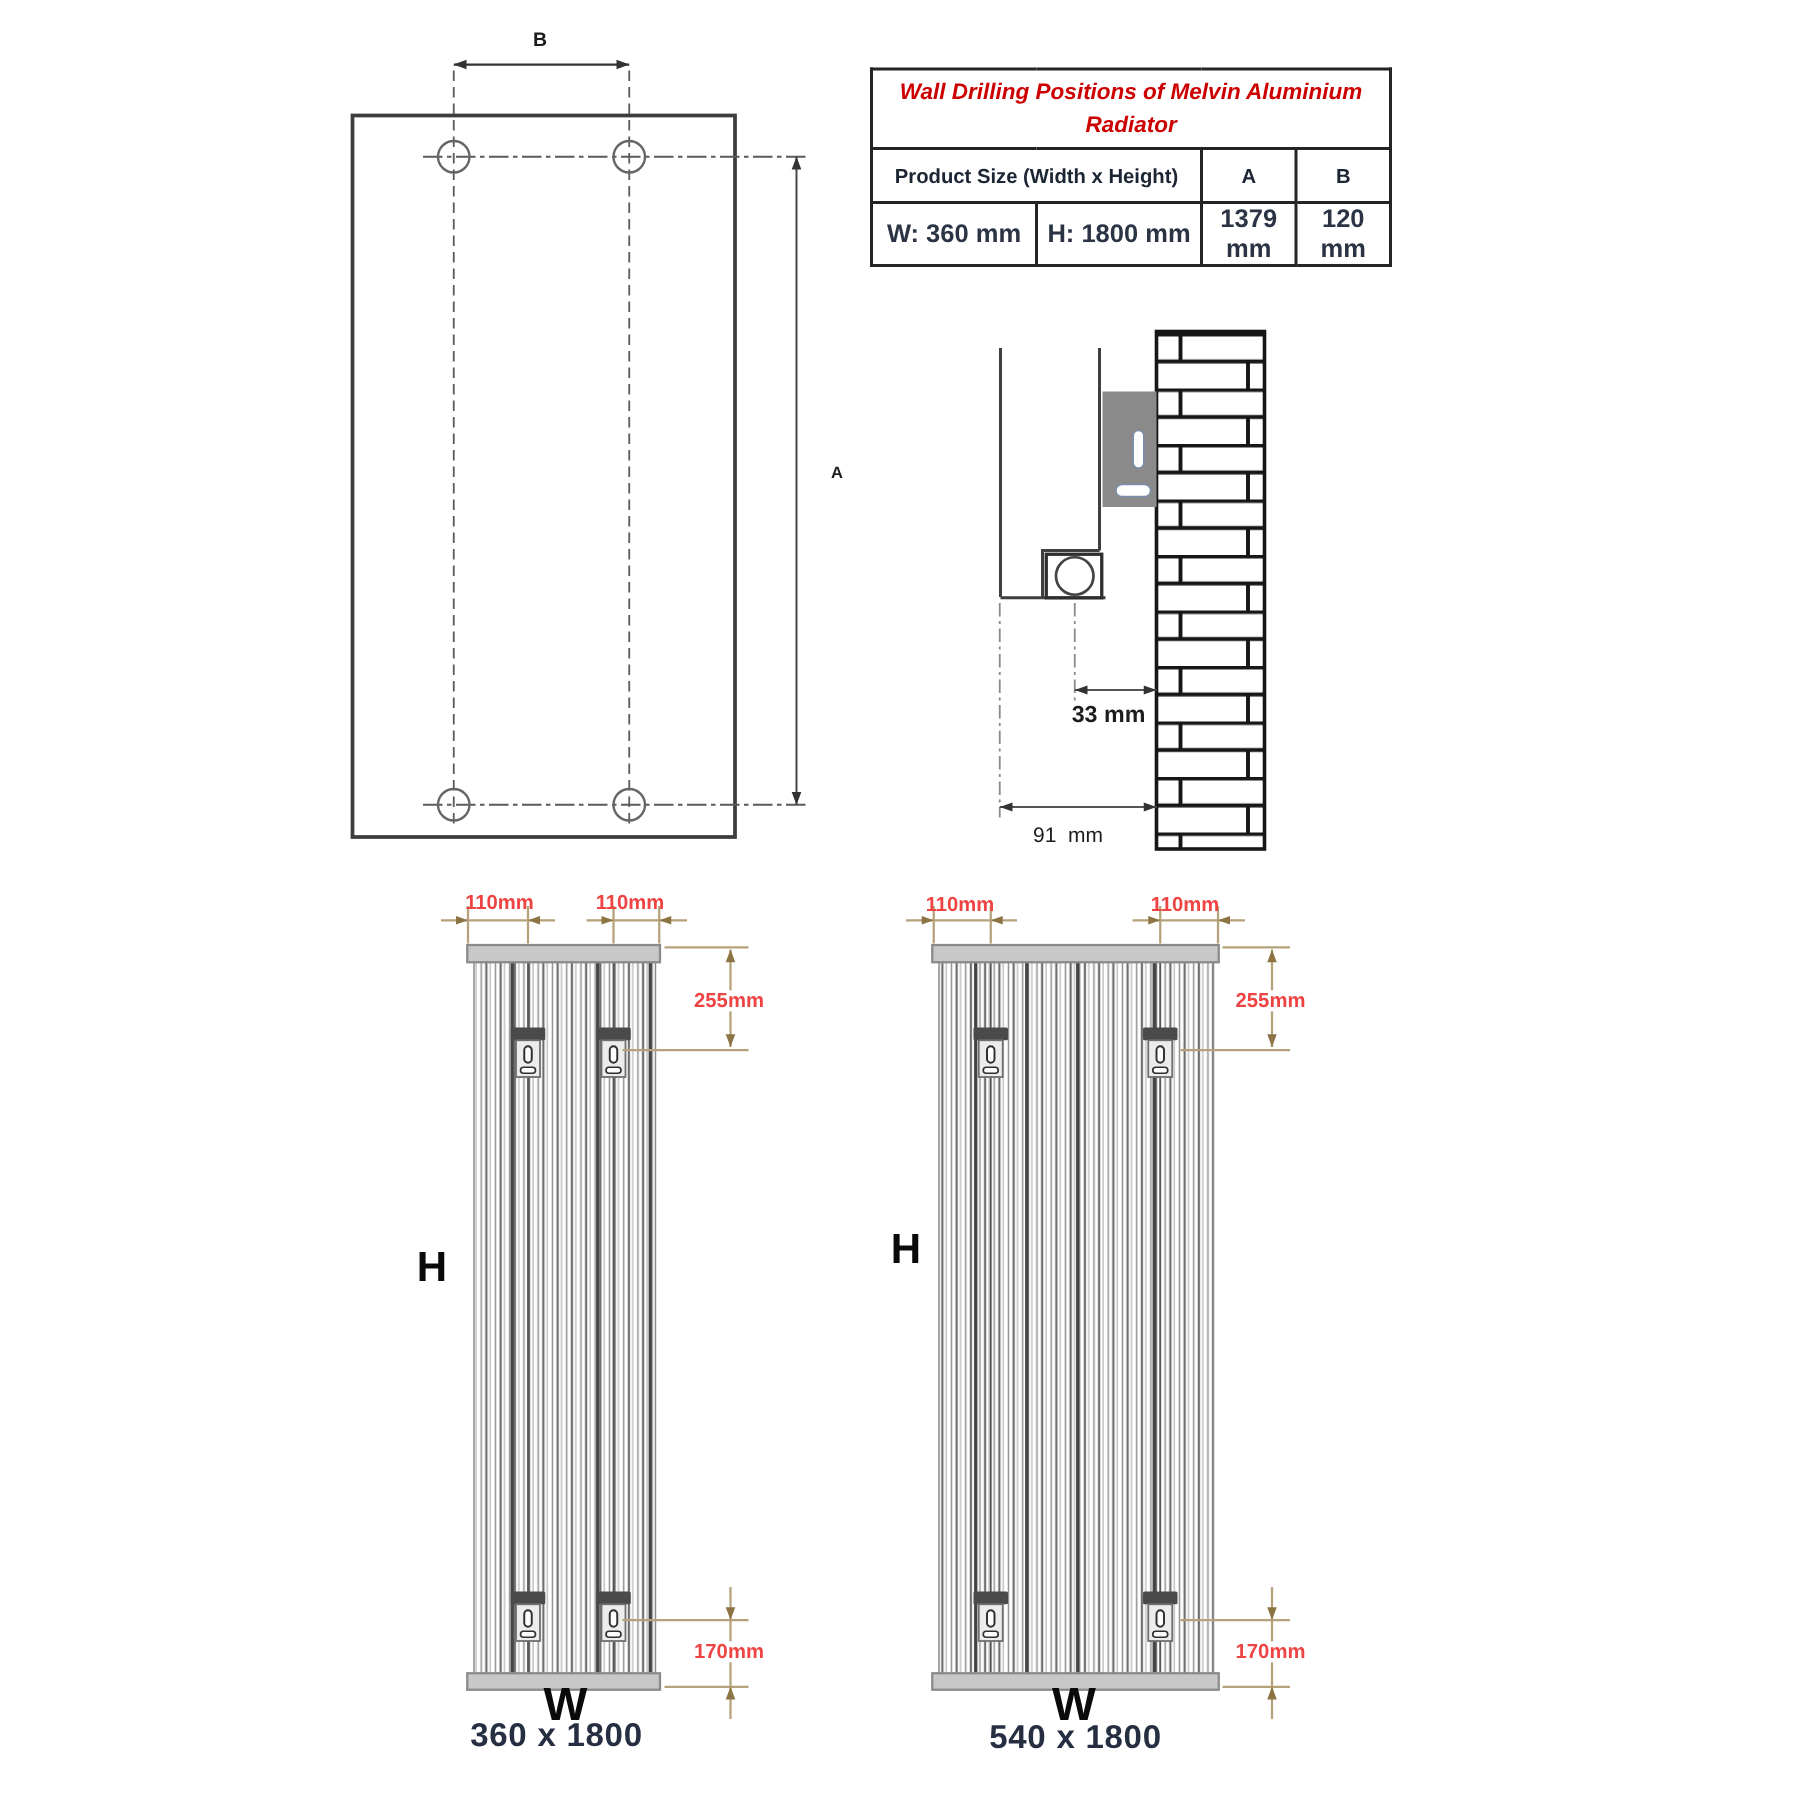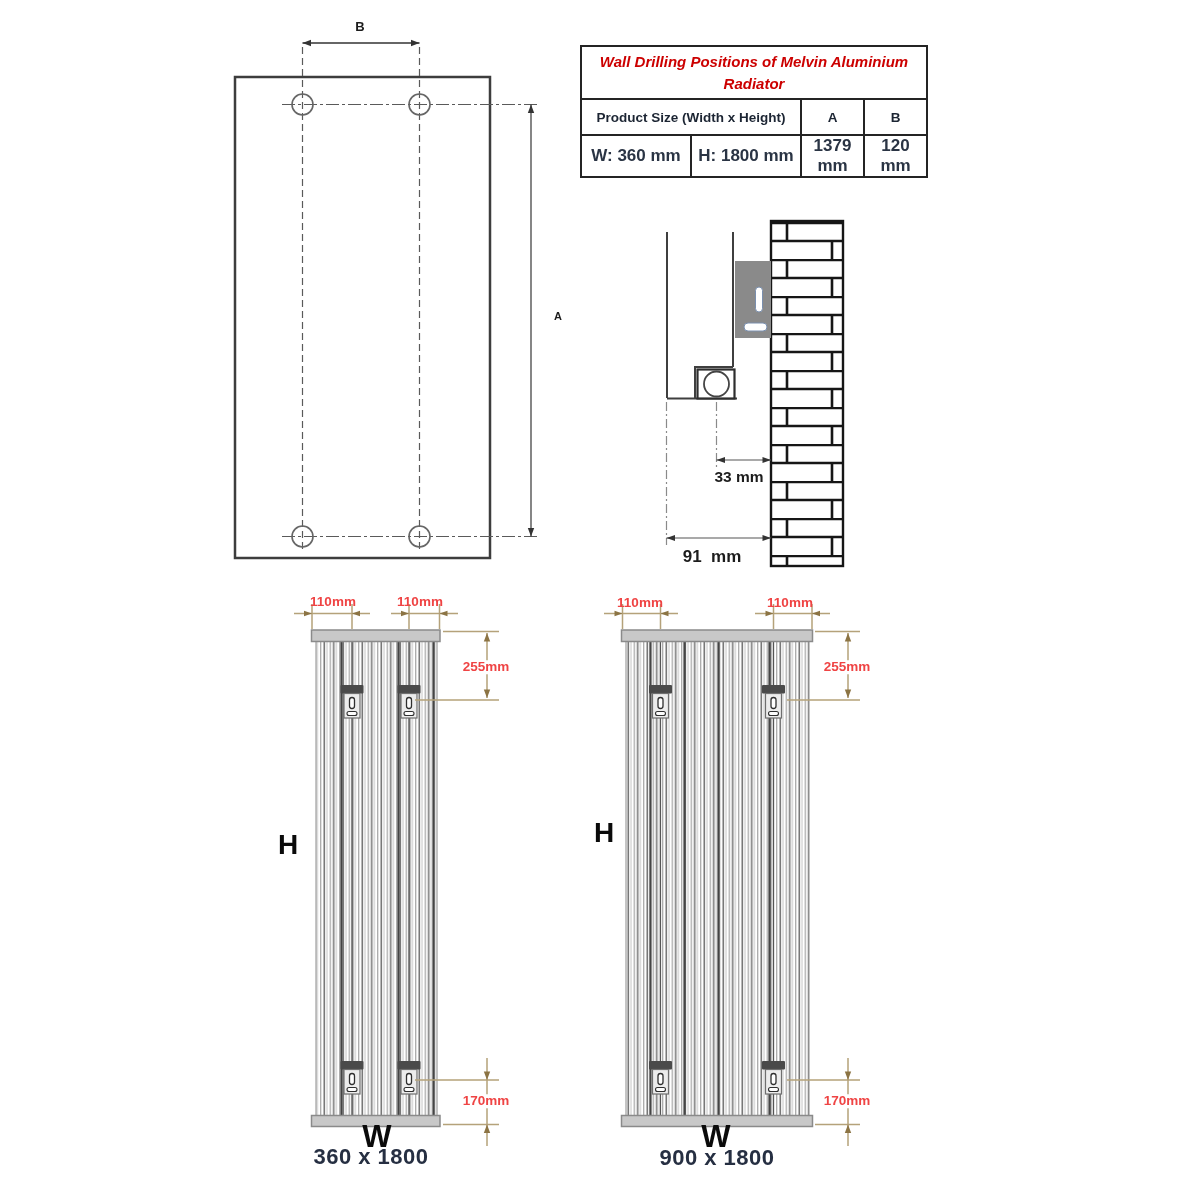--- a/index.html
+++ b/index.html
@@ -181,31 +181,31 @@
       <td class="data-cell">1379 mm</td>
       <td class="data-cell">120 mm</td>
     </tr>
   </tbody>
     </table>
 
   <div class="lbl ink-lbl" style="left:360px;top:26px;font-size:13px;font-weight:bold;">B</div>
   <div class="lbl ink-lbl" style="left:558px;top:316px;font-size:11px;font-weight:bold;">A</div>
 
   <div class="lbl ink-lbl" style="left:739px;top:477px;font-size:15.5px;font-weight:600;">33 mm</div>
-  <div class="lbl ink-lbl" style="left:712px;top:556px;font-size:17px;font-weight:700;text-align:right;">91  mm</div>
+  <div class="lbl ink-lbl" style="left:712px;top:556px;font-size:14px;font-weight:400;text-align:right;">91  mm</div>
 
   <div class="lbl dim-lbl" style="left:333px;top:602px;">110mm</div>
   <div class="lbl dim-lbl" style="left:420px;top:602px;">110mm</div>
   <div class="lbl dim-lbl on-line" style="left:486px;top:667px;">255mm</div>
   <div class="lbl dim-lbl on-line" style="left:486px;top:1101px;">170mm</div>
   <div class="lbl big-letter" style="left:288px;top:845px;font-size:28px;">H</div>
   <div class="lbl big-letter" style="left:377px;top:1136px;font-size:31px;">W</div>
   <div class="lbl caption" style="left:371px;top:1157px;">360 x 1800</div>
 
   <div class="lbl dim-lbl" style="left:640px;top:603px;">110mm</div>
   <div class="lbl dim-lbl" style="left:790px;top:603px;">110mm</div>
   <div class="lbl dim-lbl on-line" style="left:847px;top:667px;">255mm</div>
   <div class="lbl dim-lbl on-line" style="left:847px;top:1101px;">170mm</div>
   <div class="lbl big-letter" style="left:604px;top:833px;font-size:28px;">H</div>
   <div class="lbl big-letter" style="left:716px;top:1136px;font-size:31px;">W</div>
-  <div class="lbl caption" style="left:717px;top:1158px;">900 x 1800</div>
+  <div class="lbl caption" style="left:717px;top:1158px;">540 x 1800</div>
 
 </div>
 
 </body></html>

